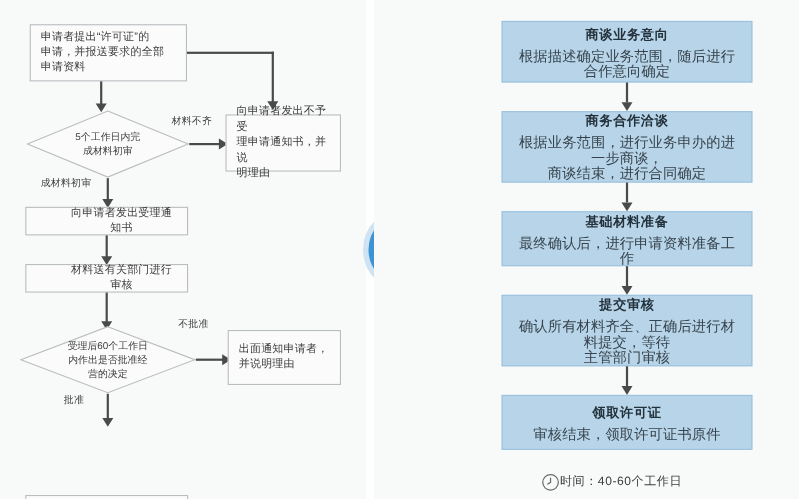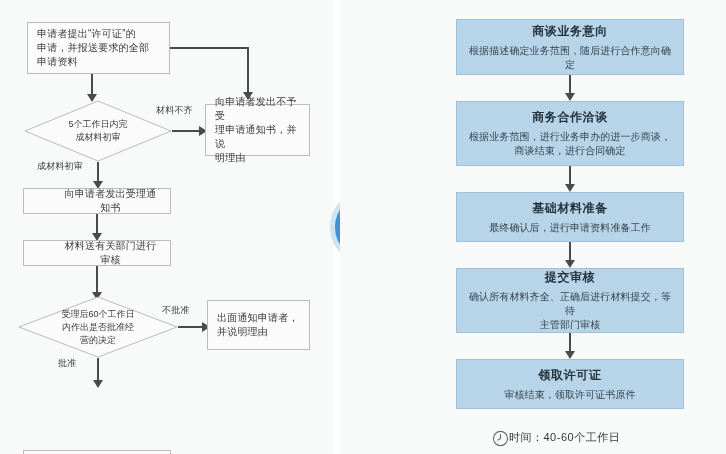--- a/index.html
+++ b/index.html
@@ -155,21 +155,21 @@
     padding: 6px 10px;
   }
   .step-title {
     font-size: 12px;
     font-weight: 700;
     letter-spacing: .6px;
     margin-bottom: 4px;
     color: #24323c;
   }
   .step-desc {
-    font-size: 10px;
+    font-size: 13px;
     line-height: 14px;
     text-align: center;
     color: #37444d;
     letter-spacing: .1px;
     white-space: pre-line;
   }
   .step-arrow {
     position: absolute;
     left: 563px;
     width: 14px;
@@ -259,21 +259,21 @@
       <svg width="160" height="62" viewBox="0 0 160 62" preserveAspectRatio="none">
         <polygon points="80,1 159,31 80,61 1,31" fill="#fbfbfb" stroke="#b9bdc0" stroke-width="1"></polygon>
       </svg>
       <div class="dlabel">受理后60个工作日
 内作出是否批准经
 营的决定</div>
     </div>
 
     <div class="ln-h" style="left:178px; top:326px; width:27px;"></div>
     <div class="arw-right" style="left:202px; top:322px;"></div>
-    <div class="edge-label" style="left:162px; top:304px;">不批准</div>
+    <div class="edge-label" style="left:162px; top:288px;">不批准</div>
 
     <div class="fc-box" style="left:207px; top:300px; width:103px; height:50px;">出面通知申请者，
 并说明理由</div>
 
     <div class="ln-v" style="left:97px; top:358px; height:24px;"></div>
     <div class="arw-down" style="left:93px; top:380px;"></div>
     <div class="edge-label" style="left:58px; top:357px;">批准</div>
 
     <div class="fc-box center" style="left:23px; top:402px; width:148px; height:26px;margin-top:48px;">颁发许可证原件</div>
   </div>

